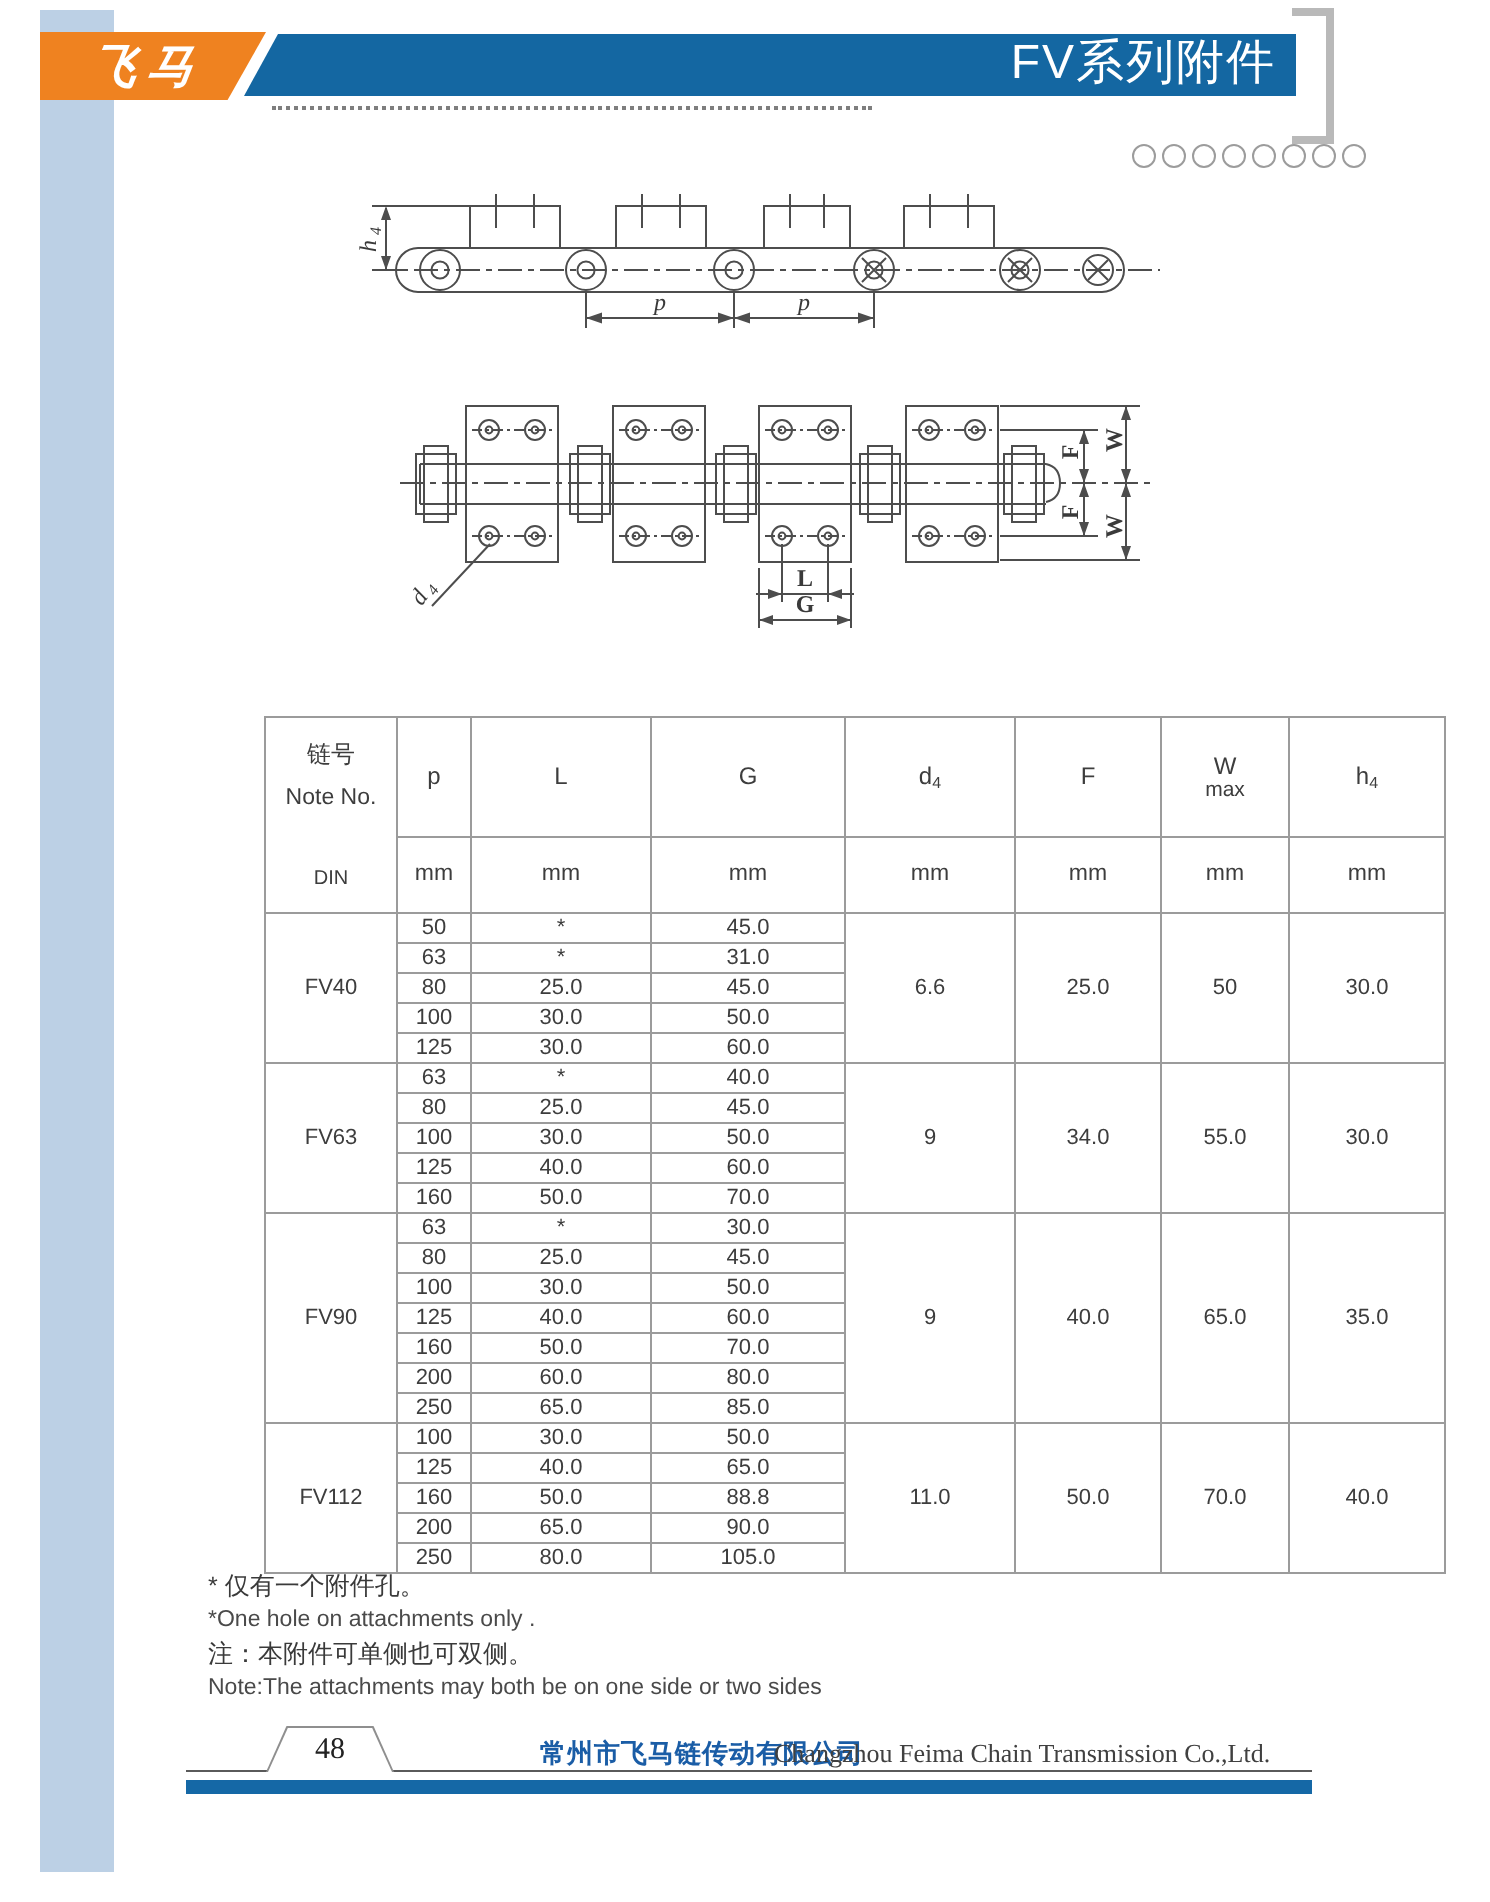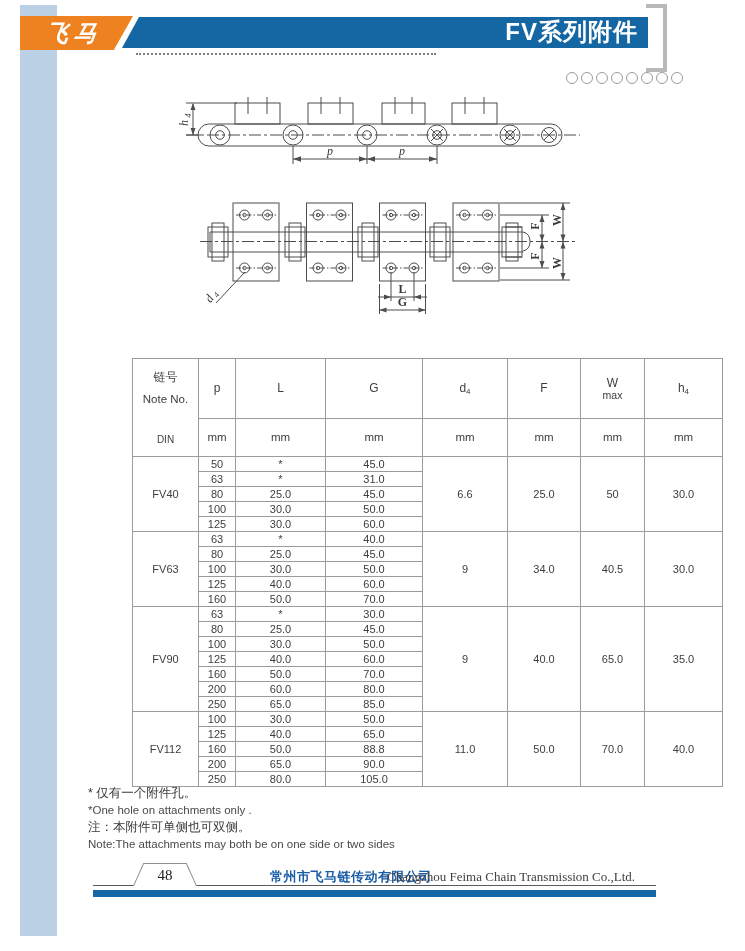--- a/index.html
+++ b/index.html
@@ -9,21 +9,21 @@
 
   
   #side-accent{left:20px;top:5px;width:37px;height:931px;background:#bcd0e5;}
   #brand-banner{left:20px;top:16px;width:113px;height:34px;background:#ef8220;
     clip-path:polygon(0 0,100% 0,83% 100%,0 100%);}
   #brand-logo{display:block;padding:2px 0 0 26px;color:#fff;font-family:"Liberation Serif",serif;
     font-style:italic;font-weight:bold;font-size:23px;letter-spacing:5px;transform:skewX(-8deg);}
   #title-bar{left:120px;top:17px;width:528px;height:31px;background:#1467a2;
     clip-path:polygon(19px 0,100% 0,100% 100%,2px 100%);}
   #page-title{display:block;text-align:right;padding-right:10px;line-height:30px;color:#ffffff;
-    font-size:24px;font-weight:bold;letter-spacing:1px;}
+    font-size:24px;font-weight:normal;letter-spacing:1px;}
   #bracket{left:646px;top:4px;width:17px;height:60px;border-top:4px solid #b9b9b9;
     border-right:4px solid #b9b9b9;border-bottom:4px solid #b9b9b9;}
   #dotted-line{left:136px;top:53px;width:300px;height:0;border-bottom:2px dotted #7e7e7e;}
   #subtitle{left:438px;top:49px;font-family:"Liberation Serif",serif;font-size:14.5px;color:#4a4a4a;}
   #circle-row{left:566px;top:72px;height:12px;}
   .decor-circle{display:inline-block;width:12px;height:12px;margin-right:3px;border:1.5px solid #9c9c9c;
     border-radius:50%;background:#fff;box-sizing:border-box;vertical-align:top;}
 
   
   #drawing-svg{left:0;top:88px;}
@@ -42,21 +42,21 @@
   td.chain-cell{font-size:11.5px;}
   th.chain-th{height:97px;}
   .chain-stack{display:flex;flex-direction:column;height:96px;font-size:12px;}
   .chain-stack .cn{margin-top:9px;}
   .chain-stack .en{margin-top:7px;font-size:11.5px;}
   .chain-stack .din{margin-top:auto;margin-bottom:11px;font-size:10px;}
   .sub{font-size:8px;vertical-align:-2px;}
   .maxline{font-size:10.5px;line-height:11px;}
 
   
-  #footnotes{left:88px;top:785px;width:520px;}
+  #footnotes{left:104px;top:785px;width:520px;}
   .fn-cn{font-size:12.5px;color:#3a3a3a;margin-bottom:2px;}
   .fn-en{font-size:11.5px;color:#4a4a4a;margin-bottom:3px;}
 
   
   #footer-thin-line{left:93px;top:885px;width:563px;height:1px;background:#5a5a5a;}
   #page-num-trapezoid{left:133px;top:863px;width:64px;height:23px;background:#8f8f8f;
     clip-path:polygon(16% 0,84% 0,100% 100%,0 100%);}
   #page-num-inner{position:absolute;left:1px;top:1px;right:1px;bottom:0;background:#fff;
     clip-path:polygon(16% 0,84% 0,100% 100%,0 100%);text-align:center;}
   #page-number{font-family:"Liberation Serif",serif;font-size:15px;color:#222;line-height:22px;}
@@ -284,21 +284,21 @@
             <td>30.0</td>
             <td>60.0</td>
           </tr>
           <tr>
             <td class="chain-cell" rowspan="5">FV63</td>
             <td>63</td>
             <td>*</td>
             <td>40.0</td>
             <td rowspan="5">9</td>
             <td rowspan="5">34.0</td>
-            <td rowspan="5">40.5</td>
+            <td rowspan="5">55.0</td>
             <td rowspan="5">30.0</td>
           </tr>
           <tr>
             <td>80</td>
             <td>25.0</td>
             <td>45.0</td>
           </tr>
           <tr>
             <td>100</td>
             <td>30.0</td>

